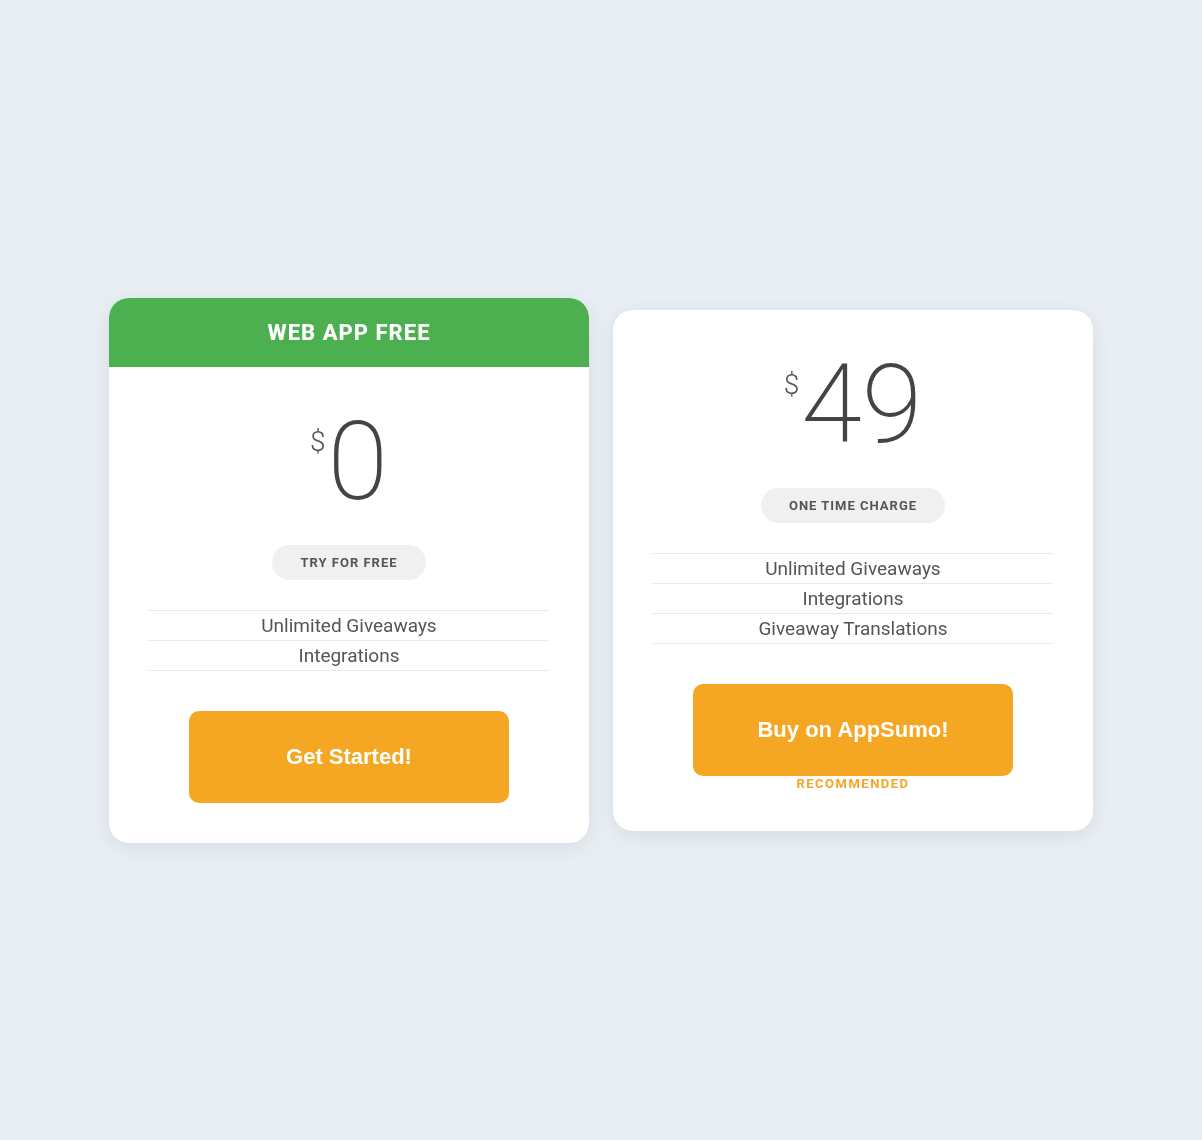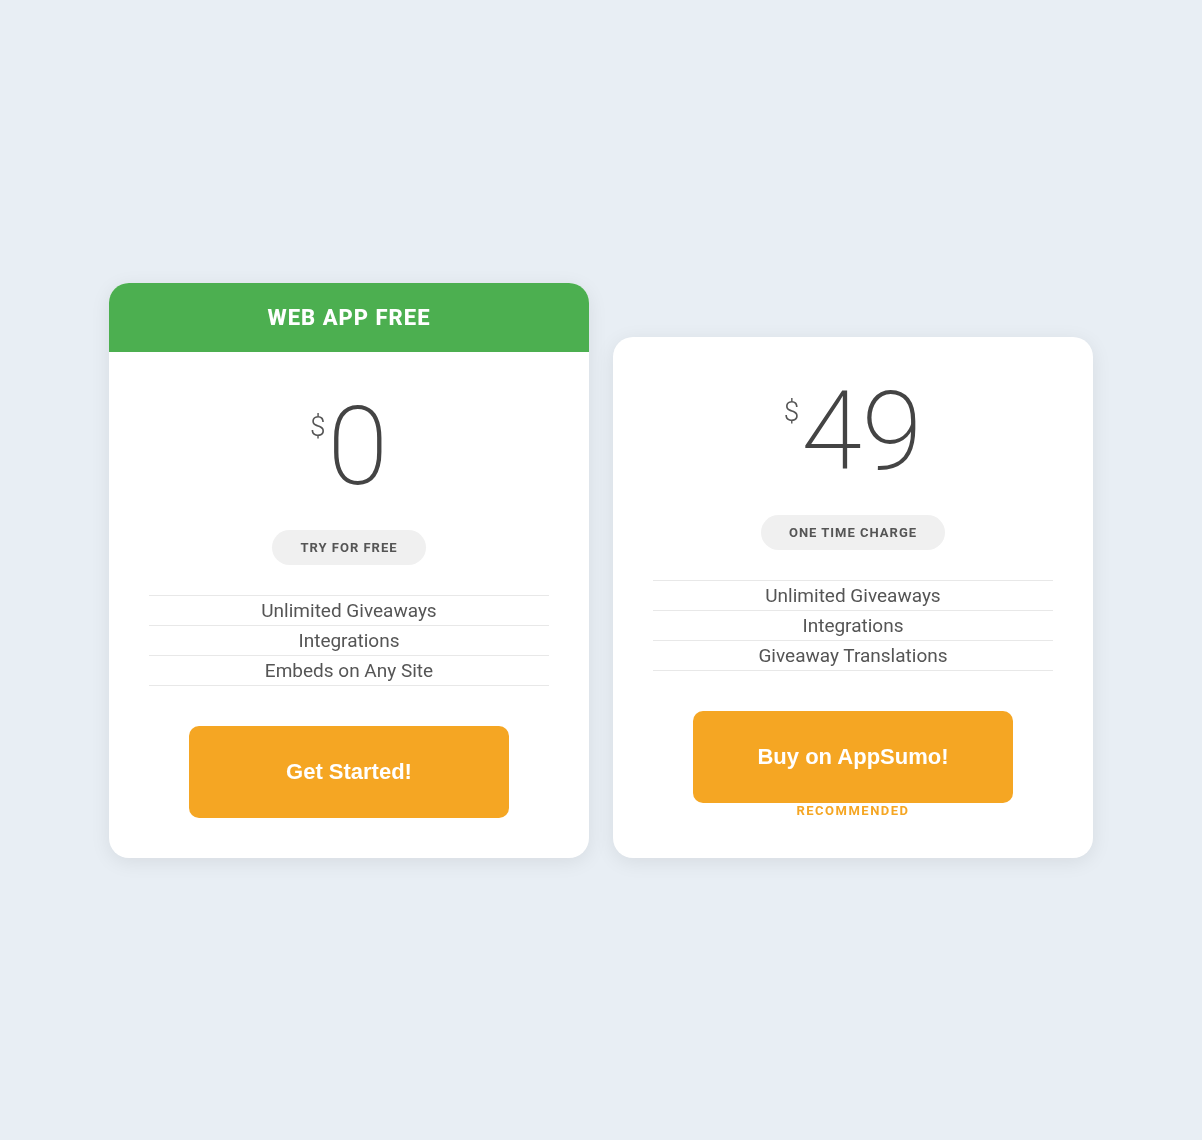--- a/index.html
+++ b/index.html
@@ -15,21 +15,21 @@
       align-items: center;
       min-height: 1140px;
       width: 1202px;
       font-family: -apple-system, BlinkMacSystemFont, 'Segoe UI', Roboto, Helvetica, Arial, sans-serif;
     }
 
     .pricing-container {
       display: flex;
       gap: 24px;
       padding: 40px;
-      align-items: flex-end;
+      align-items: center;
     }
 
     .pricing-card {
       background: #ffffff;
       border-radius: 20px;
       overflow: hidden;
       width: 480px;
       box-shadow: 0 4px 20px rgba(0,0,0,0.08);
     }
 
@@ -141,21 +141,20 @@
     </div>
     <div class="card-body">
       <div class="price-display">
         <span class="price-dollar">$</span>
         <span class="price-amount">0</span>
       </div>
       <div class="price-badge">TRY FOR FREE</div>
       <ul class="features-list">
         <li class="feature-item">Unlimited Giveaways</li>
         <li class="feature-item">Integrations</li>
-        <li class="feature-item">Embeds on Any Site</li>
       </ul>
       <button class="cta-button">Get Started!</button>
     </div>
   </div>
 
   <div class="pricing-card">
     <div class="card-body">
       <div class="price-display">
         <span class="price-dollar">$</span>
         <span class="price-amount">49</span>

